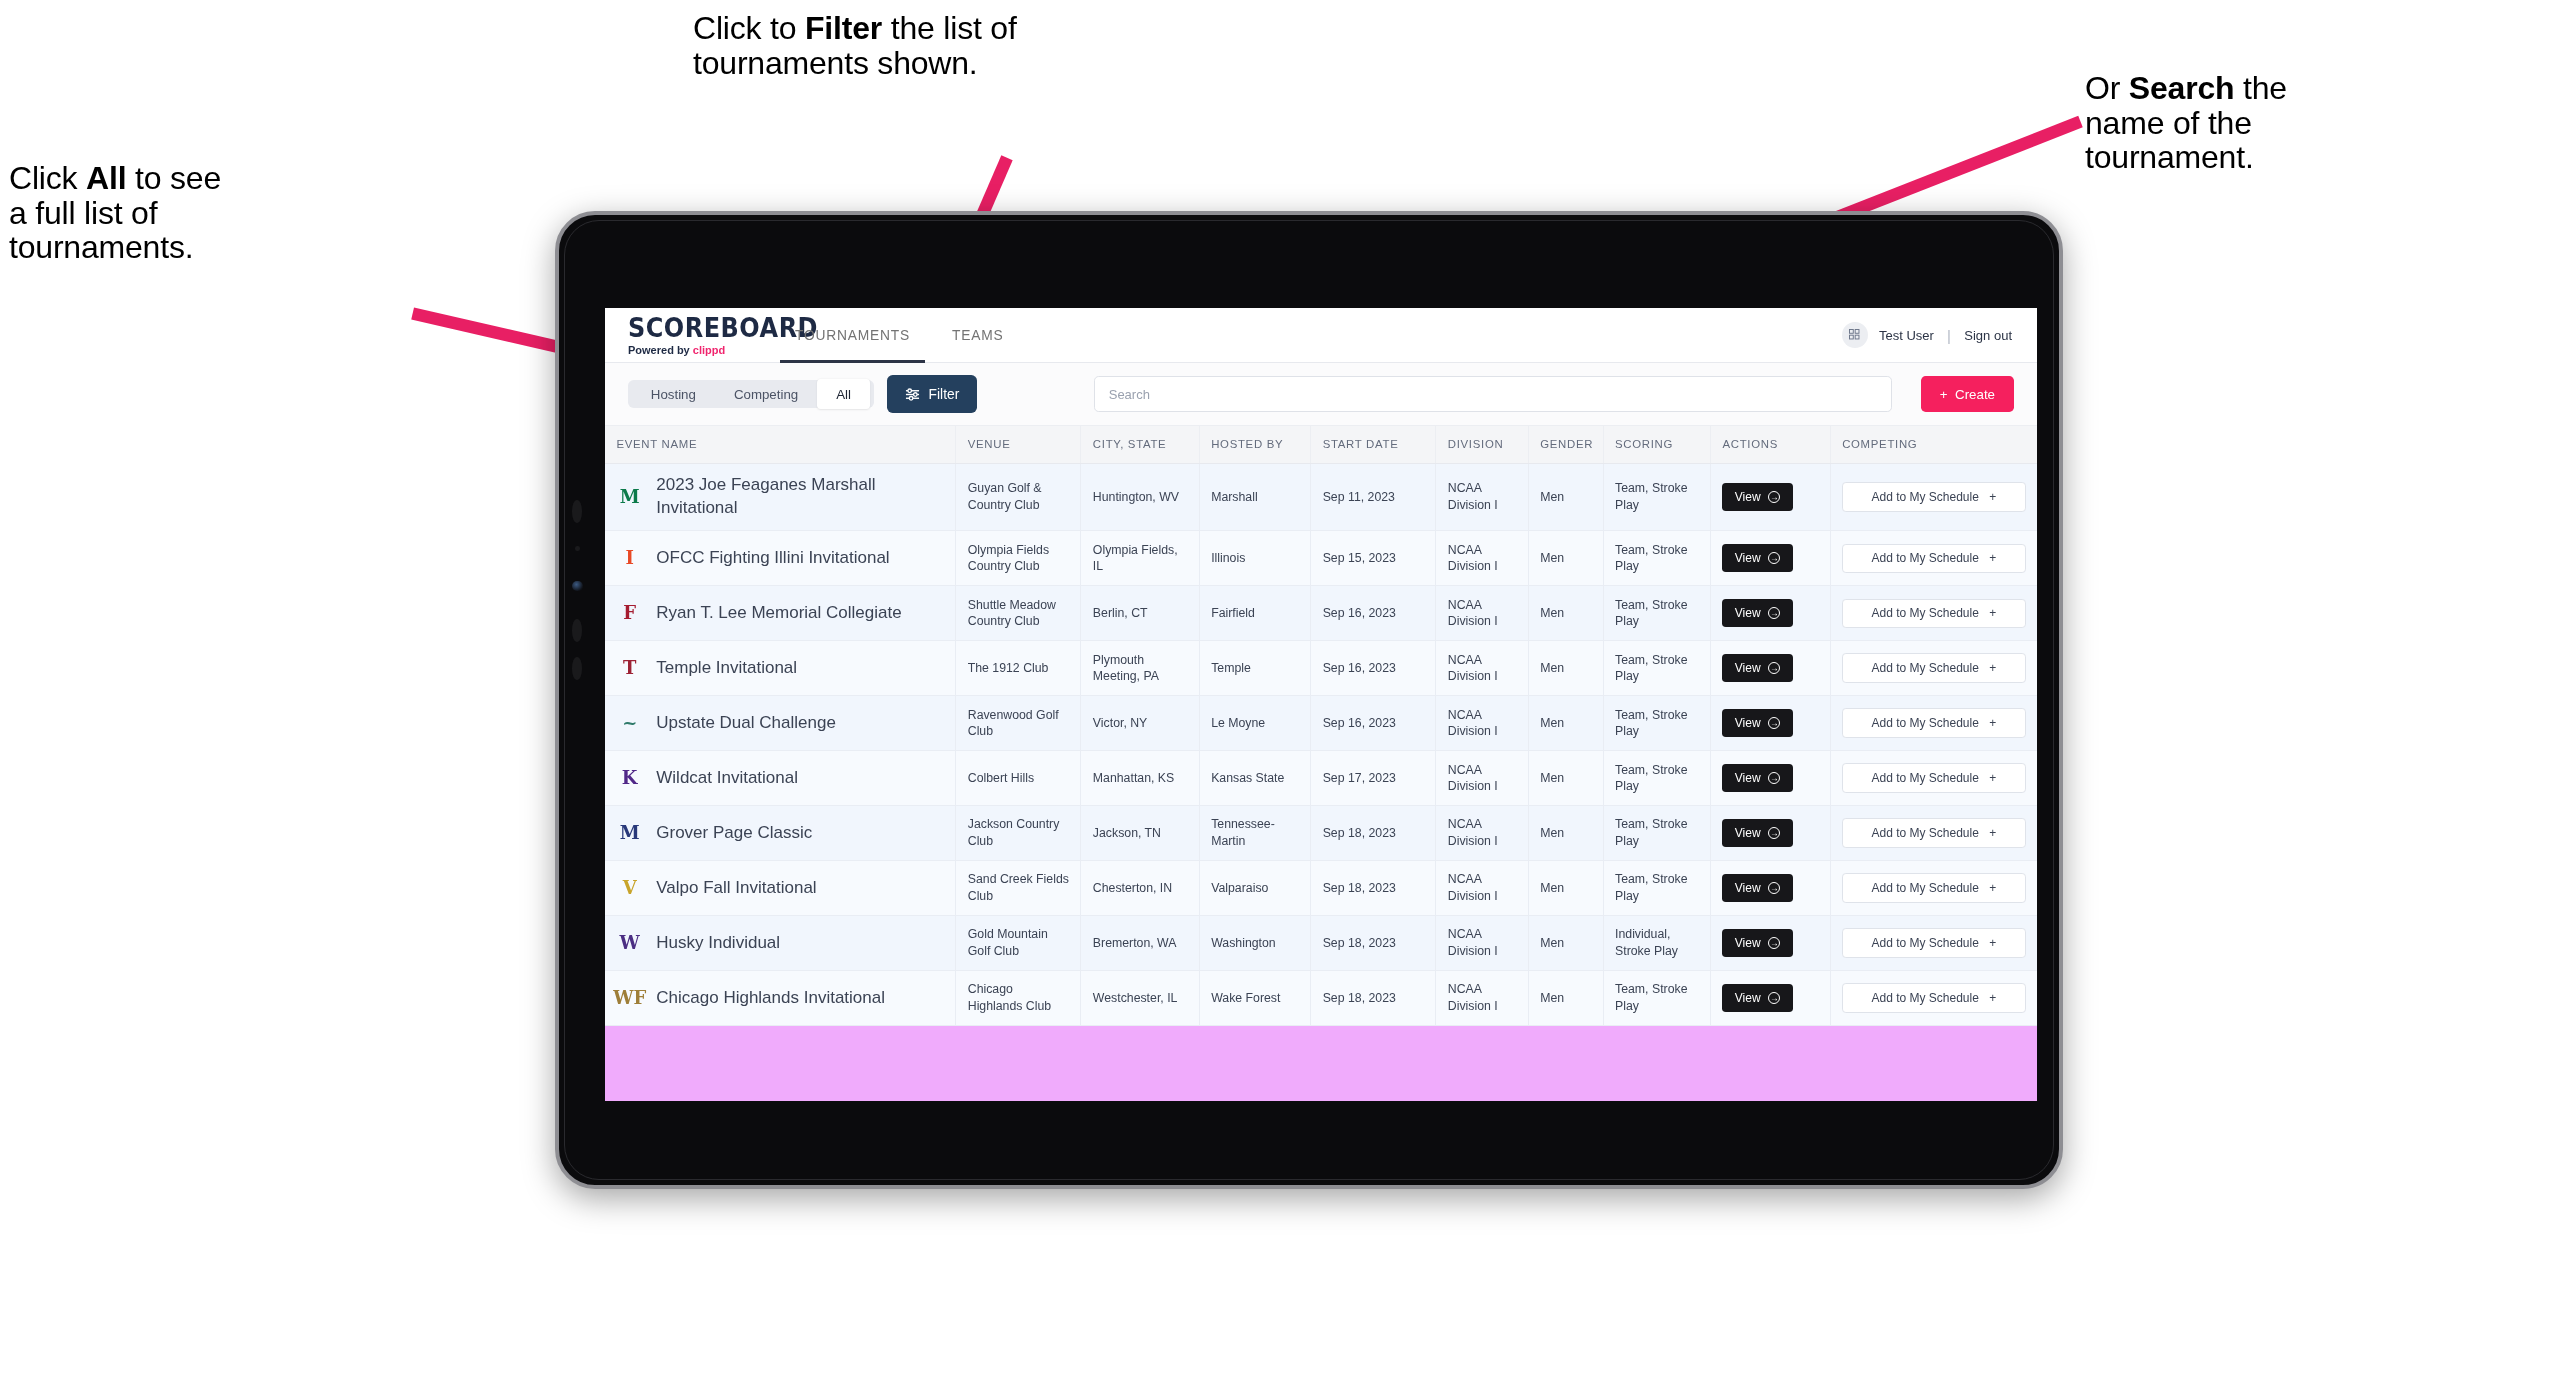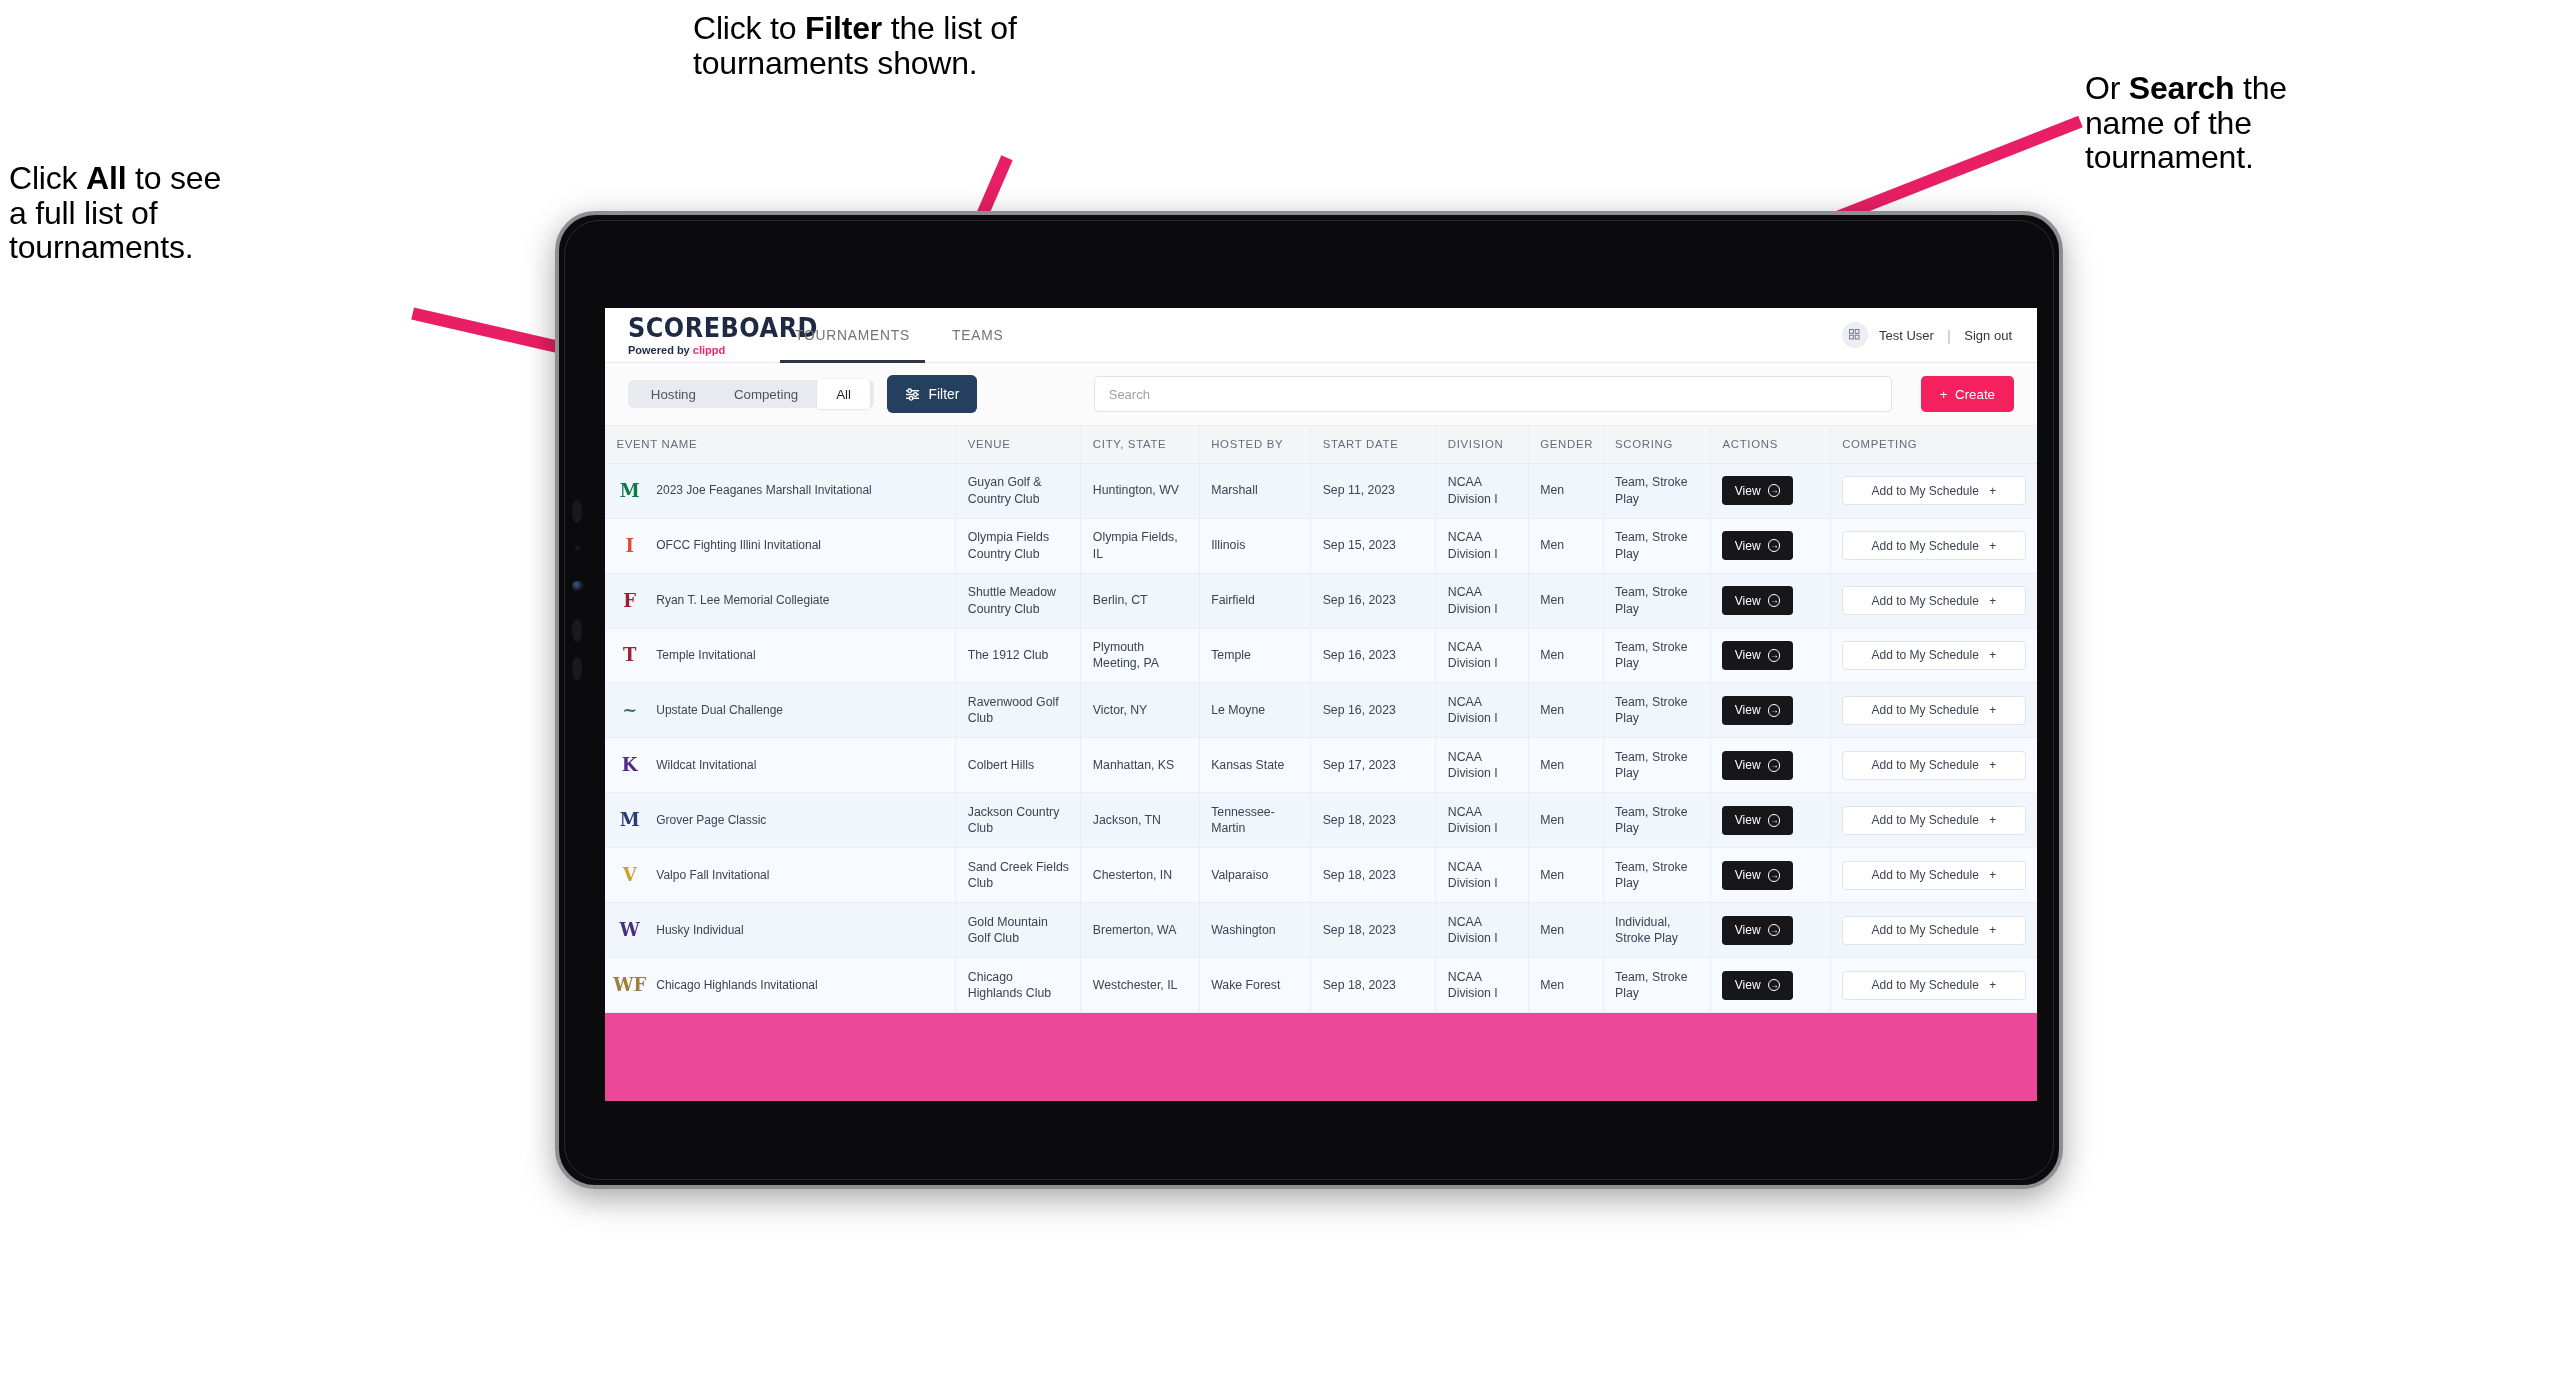--- a/index.html
+++ b/index.html
@@ -136,21 +136,21 @@
   #searchbox input::placeholder { color: #9aa1af; }
   #createbtn {
     margin-left: 15px; height: 36px; background: #f5205e; color:#fff;
     border: none; border-radius: 4.7px; padding: 0 19px;
     display: flex; align-items: center; gap: 7.6px;
     font-size: 13.3px; cursor: pointer;
     font-family: "Liberation Sans", sans-serif;
   }
 
   
-  #tablewrap { height: 675px; overflow: hidden; background:#ec4899; }
+  #tablewrap { height: 675px; overflow: hidden; background:#f0abfc; }
   table { width: 100%; border-collapse: collapse; table-layout: fixed; }
   thead th {
     background: #f4f5f7; color: #636b7c; text-align: left;
     font-size: 11.4px; font-weight: 400; letter-spacing: 0.7px;
     padding: 12.3px 11.4px; border-bottom: 0.9px solid #e7e9ee;
     border-right: 0.9px solid #eceef2;
   }
   thead th:last-child { border-right: none; }
   tbody td {
     font-size: 12.3px; color: #3b4354; padding: 10.4px 11.4px;
@@ -161,21 +161,21 @@
   tbody tr { background: #f1f6fd; }
   tbody tr:nth-child(even) { background: #f7fafe; }
 
   .evcell { display: flex; align-items: center; gap: 13.3px; }
   .logo {
     width: 26.6px; height: 26.6px; flex: none;
     display: flex; align-items: center; justify-content: center;
     font-family: "DejaVu Serif", serif; font-weight: 700;
     font-size: 18px; line-height: 1; border-radius: 2.8px;
   }
-  .evname { font-size: 12px; color: #3b4354; }
+  .evname { font-size: 17px; color: #3b4354; }
 
   .viewbtn {
     background: #17171a; color: #fff; border: none; border-radius: 3.8px;
     height: 28.5px; padding: 0 12.3px; font-size: 12px;
     display: inline-flex; align-items: center; gap: 7.6px; cursor: pointer;
     font-family: "Liberation Sans", sans-serif;
   }
   .circ-arrow {
     width: 12.3px; height: 12.3px; border: 1.2px solid #fff; border-radius: 50%;
     display:inline-flex; align-items:center; justify-content:center;

